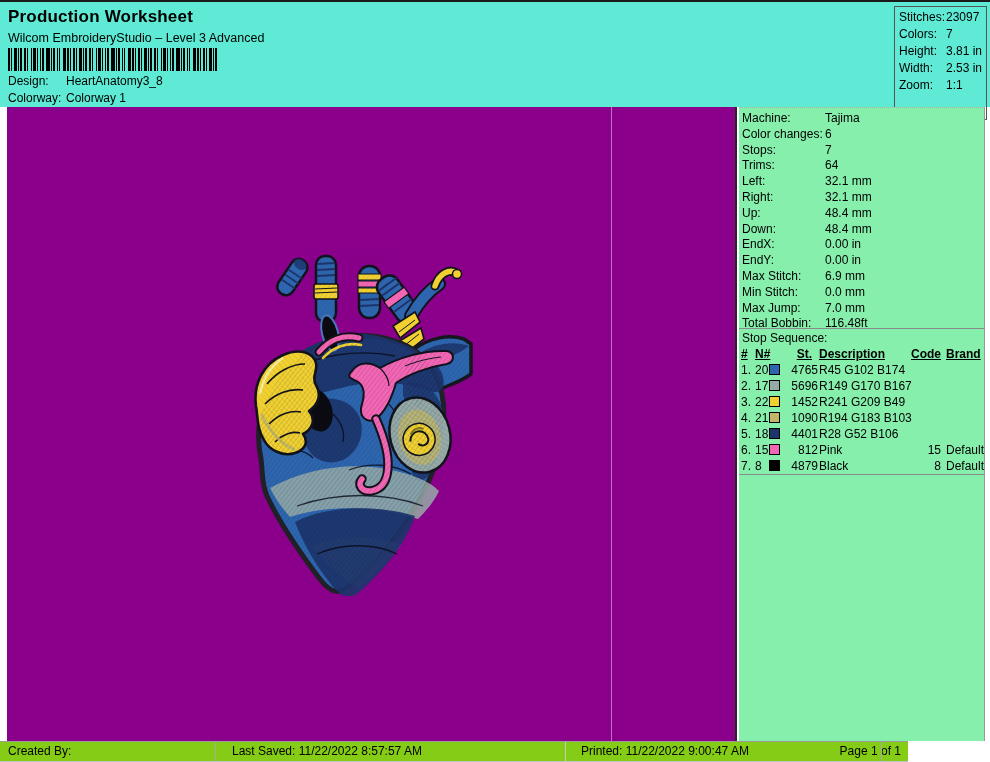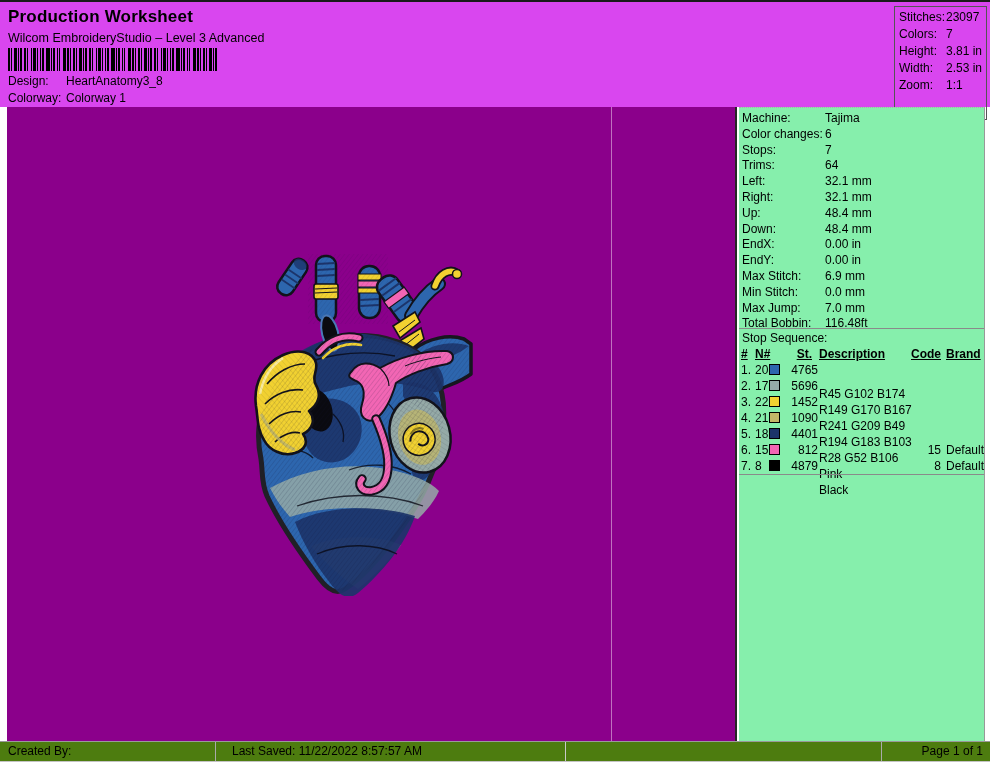--- a/index.html
+++ b/index.html
@@ -5,21 +5,21 @@
   * { margin:0; padding:0; box-sizing:border-box; }
   html,body { background:#ffffff; }
   .page {
     position:relative; width:990px; height:762px; overflow:hidden;
     background:#ffffff; color:#000;
     font-family:"Liberation Sans", sans-serif; font-size:12px;
   }
 
   
   .header { position:absolute; left:0; top:0; width:990px; height:107px;
-            border-top:2px solid #1a1a1a; background:#d946ef; }
+            border-top:2px solid #1a1a1a; background:#5eead4; }
   .title { position:absolute; left:8px; top:5px; font-size:17px; font-weight:bold; letter-spacing:.2px; }
   .subtitle { position:absolute; left:8px; top:29px; font-size:12.5px; }
   .barcode { position:absolute; left:8px; top:46px; width:215px; height:23px; }
   .meta-row { position:absolute; left:8px; height:15px; line-height:15px; }
   .meta-row .lbl { display:inline-block; width:58px; }
   .design-row { top:72px; }
   .colorway-row { top:89px; }
 
   .summary-box { position:absolute; left:894px; top:4px; width:93px; height:114px;
                  border:1px solid #555; padding:2px 0 0 4px; }
@@ -44,33 +44,33 @@
   .stop-title    { position:absolute; left:3px; top:223px; }
   .thead, .trow  { position:absolute; left:0; right:0; height:16px; line-height:16px; }
   .thead { top:238px; }
   .thead span { font-weight:bold; text-decoration:underline; position:absolute; }
   .stop-rows { position:absolute; left:0; right:0; top:254px; }
   .trow { position:relative; }
   .c-num   { position:absolute; left:2px; }
   .c-n     { position:absolute; left:16px; }
   .c-swatch{ position:absolute; left:30px; top:2px; width:11px; height:11px; border:1px solid #000; }
   .c-st    { position:absolute; left:48px; width:31px; text-align:right; }
-  .c-desc  { position:absolute; left:80px;margin-top:24px; }
+  .c-desc  { position:absolute; left:80px; }
   .c-code  { position:absolute; left:158px; width:44px; text-align:right; }
   .c-brand { position:absolute; left:207px; }
   .h-num   { left:2px; }  .h-n { left:16px; }
   .h-st    { left:42px; width:31px; text-align:right; }
   .h-desc  { left:80px; } .h-code { left:158px; width:44px; text-align:right; }
   .h-brand { left:207px; }
   .table-bottom { position:absolute; left:0; right:0; top:366px; border-top:1px solid #8a8a8a; }
 
   
-  .footer { position:absolute; left:0; top:741px; width:990px; height:21px;
+  .footer { position:absolute; left:0; top:741px; width:908px; height:21px;
             border-top:1px solid #9a9a9a; border-bottom:1px solid #c4c4c4;
-            background:#4d7c0f; line-height:19px; }
+            background:#84cc16; line-height:19px; }
   .fcell { position:absolute; top:0; height:19px; white-space:nowrap; }
   .f-created { left:8px; }
   .f-saved   { left:232px; }
   .f-printed { left:581px; }
   .f-page    { right:7px; text-align:right; }
   .fsep { position:absolute; top:0; bottom:0; width:1px; background:#aaa; }
 </style>
 </head>
 <body>
 
@@ -476,19 +476,20 @@
           <span class="c-code">8</span>
           <span class="c-brand">Default</span>
         </div>
       </div>
     <div class="table-bottom"></div>
   </div>
 
   <div class="footer">
     <span class="fcell f-created">Created By:</span>
     <span class="fcell f-saved">Last Saved: 11/22/2022 8:57:57 AM</span>
+    <span class="fcell f-printed">Printed: 11/22/2022 9:00:47 AM</span>
     <span class="fcell f-page">Page 1 of 1</span>
     <span class="fsep" style="left:215px"></span>
     <span class="fsep" style="left:565px; background:#c9c9c9"></span>
     <span class="fsep" style="left:881px"></span>
   </div>
 
 </div>
 
 </body></html>

